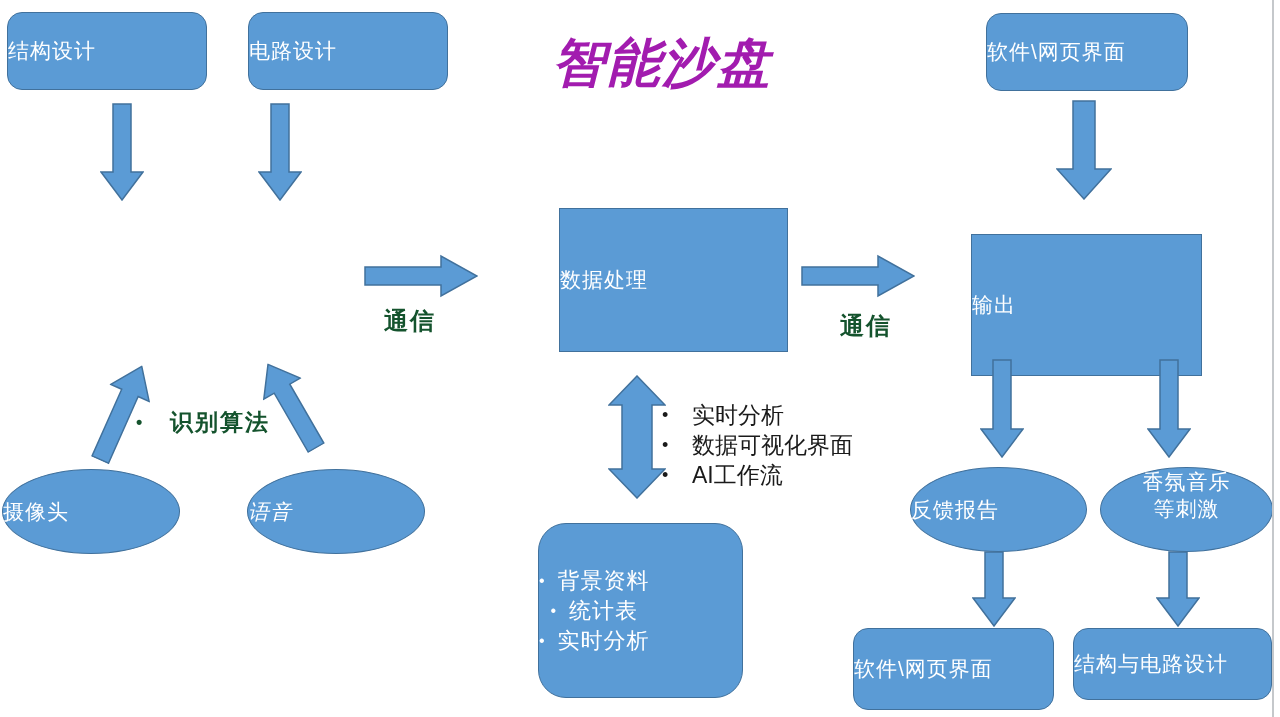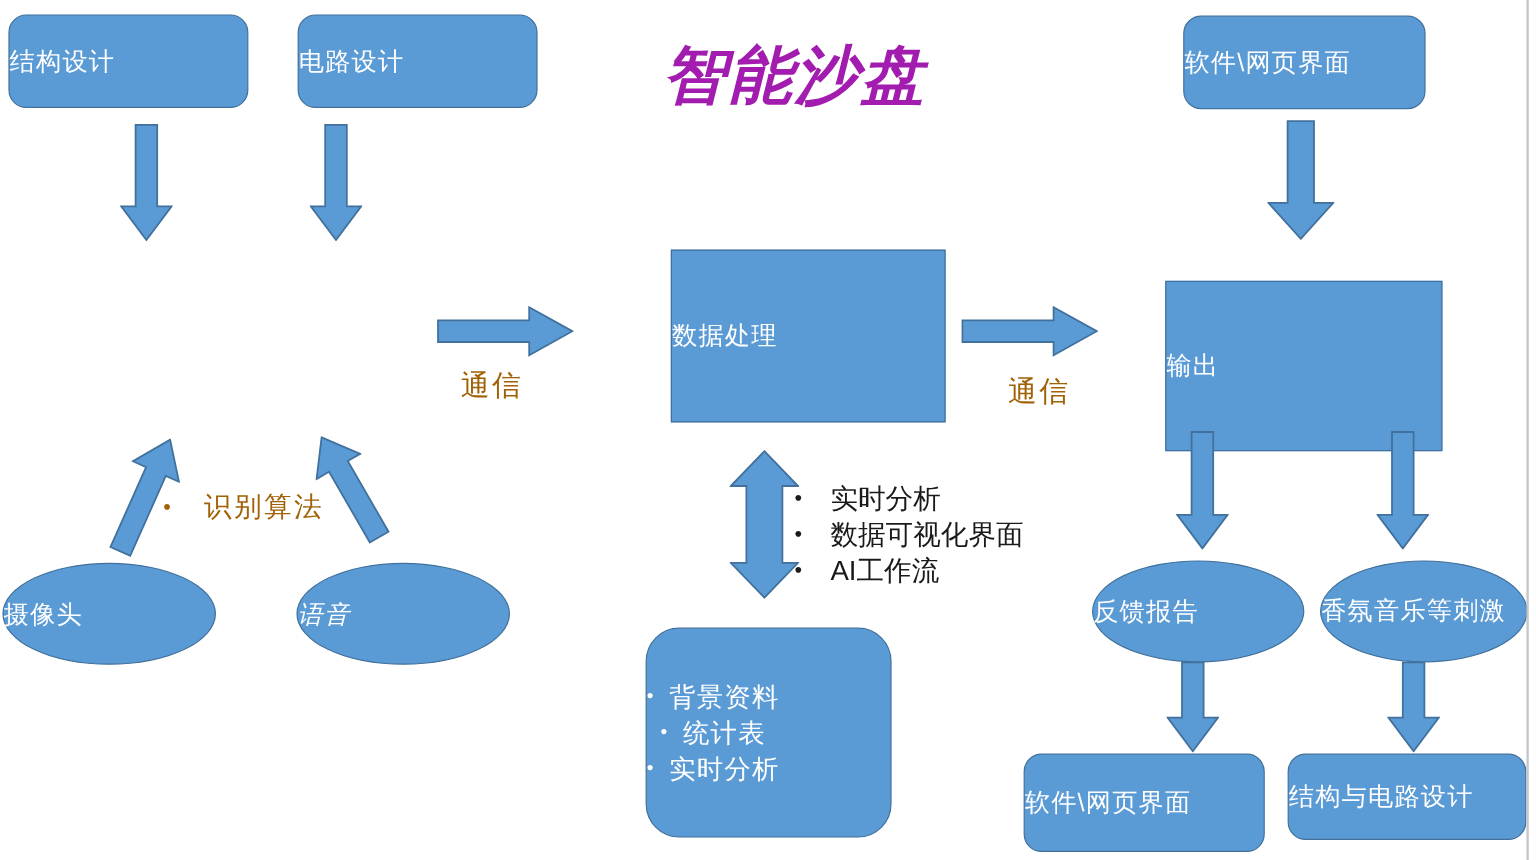--- a/index.html
+++ b/index.html
@@ -14,21 +14,21 @@
   .rounded-lg { border-radius:28px; }
   .rect { border-radius:0; }
   .ellipse { border-radius:50%; }
 
   .arrow { position:absolute; }
   .arrow polygon { fill:#5b9bd5; stroke:#41719c; stroke-width:1.5; }
 
   .title { position:absolute; color:#a21caf; font-size:53px; font-weight:bold;
            font-style:italic; letter-spacing:2px; white-space:nowrap; }
 
-  .blabel { position:absolute; color:#a16207; font-size:24px; letter-spacing:2px; white-space:nowrap; }
+  .blabel { position:absolute; color:#14532d; font-size:24px; letter-spacing:2px; white-space:nowrap;font-weight:bold; }
 
   .bullet-row { display:flex; align-items:center; white-space:nowrap; }
   .bullet-row .dot { font-size:18px; }
 
   .side-list { position:absolute; color:#1a1a1a; font-size:23px; }
   .side-list .bullet-row { height:30px; }
   .side-list .dot { width:30px; }
 
   .inner-list { display:flex; flex-direction:column; align-items:center; }
   .inner-list .bullet-row { height:30px; justify-content:center; }
@@ -144,21 +144,21 @@
   <svg class="arrow" style="left:980px; top:359px;" width="44" height="99" viewBox="0 0 44 99">
     <polygon points="13,1 31,1 31,70 43,70 22,98 1,70 13,70"></polygon>
     </svg>
   <svg class="arrow" style="left:1147px; top:359px;" width="44" height="99" viewBox="0 0 44 99">
     <polygon points="13,1 31,1 31,70 43,70 22,98 1,70 13,70"></polygon>
     </svg>
 
   <div class="node ellipse" style="left:910px; top:467px; width:177px; height:85px;">
     <span>反馈报告</span>
   </div>
-  <div class="node ellipse two-line" style="left:1100px; top:467px; width:173px; height:85px; flex-direction:row;">
+  <div class="node ellipse two-line" style="left:1100px; top:467px; width:173px; height:85px; flex-direction:column;">
     <span>香氛音乐</span>
     <span>等刺激</span>
   </div>
 
   <svg class="arrow" style="left:972px; top:551px;" width="44" height="76" viewBox="0 0 44 76">
     <polygon points="13,1 31,1 31,47 43,47 22,75 1,47 13,47"></polygon>
     </svg>
   <svg class="arrow" style="left:1156px; top:551px;" width="44" height="76" viewBox="0 0 44 76">
     <polygon points="13,1 31,1 31,47 43,47 22,75 1,47 13,47"></polygon>
     </svg>

